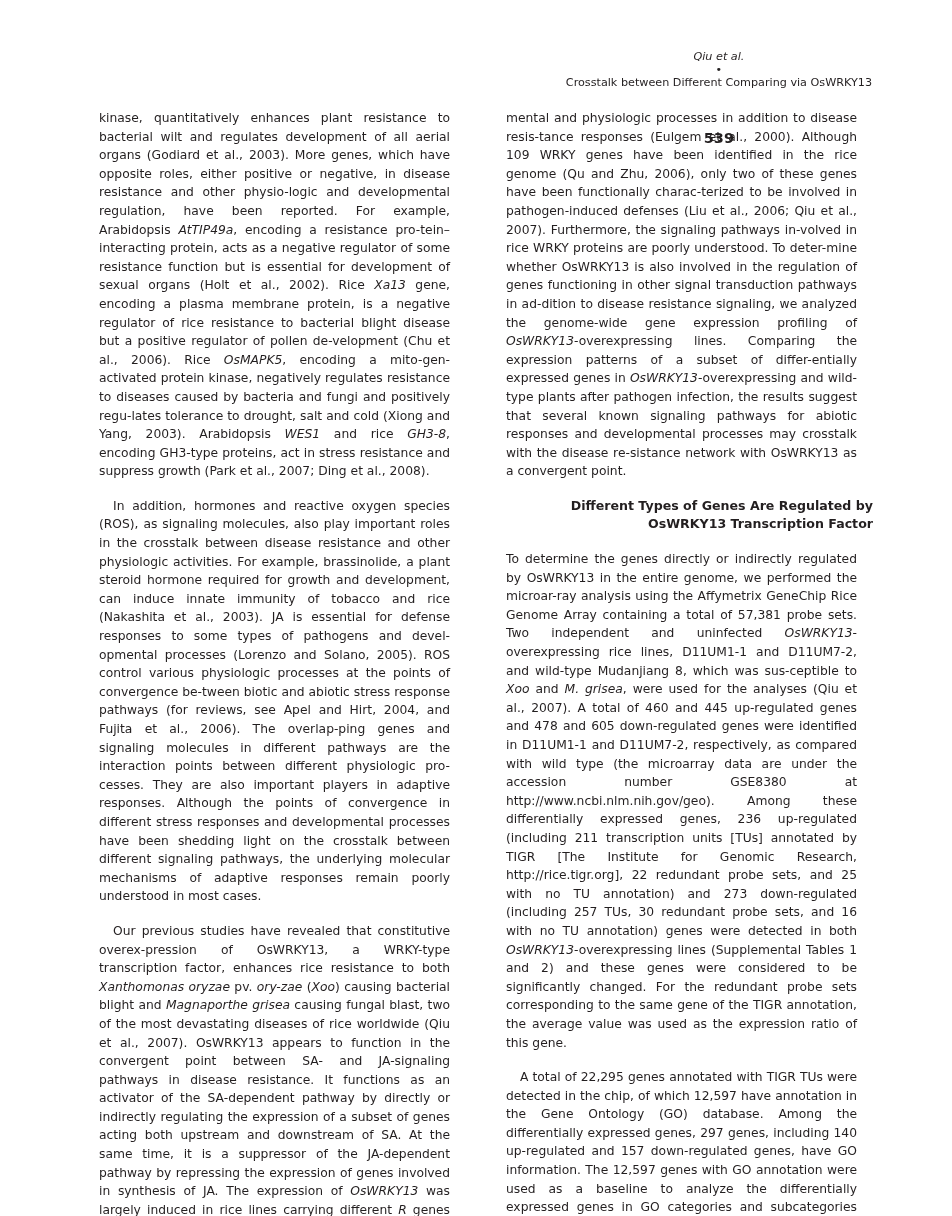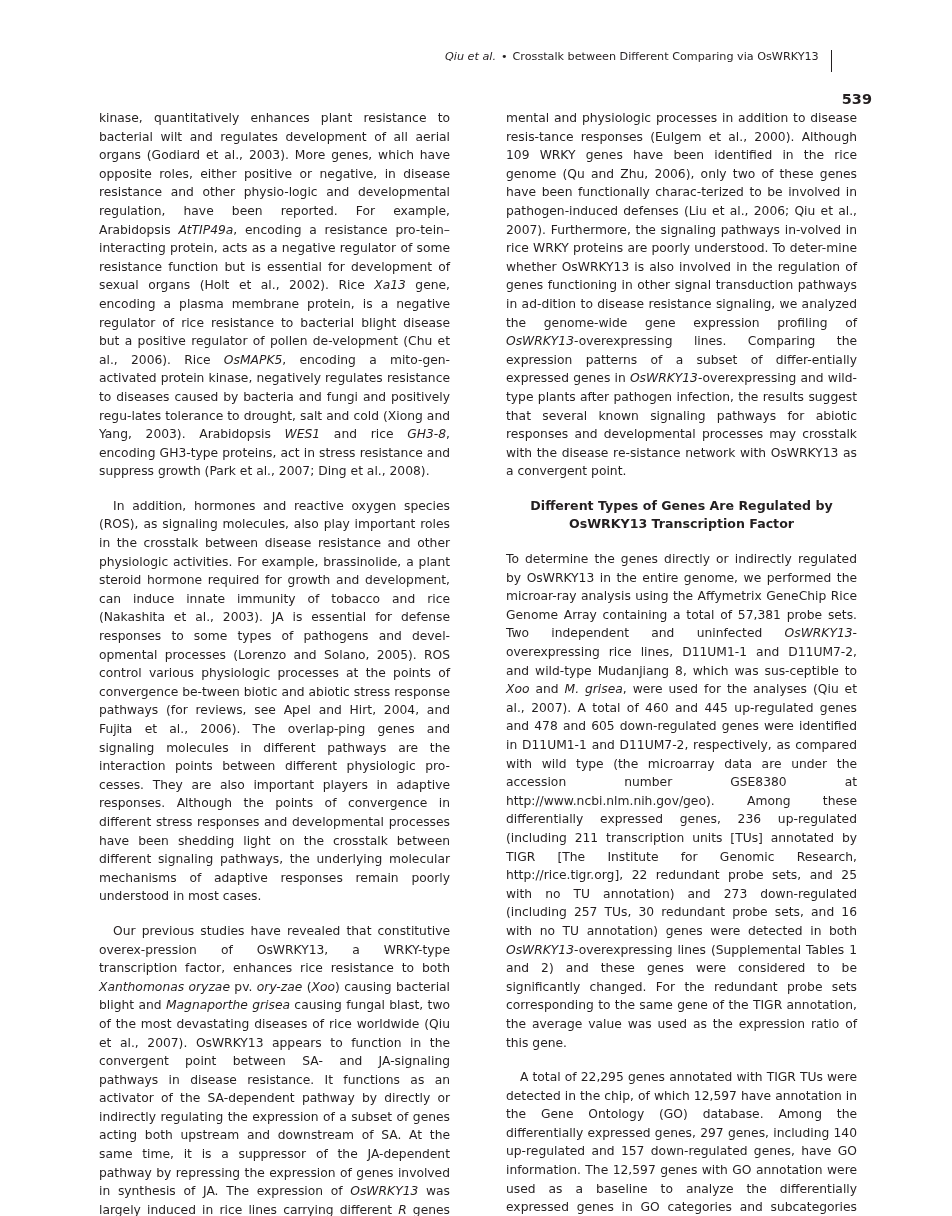--- a/index.html
+++ b/index.html
@@ -1,32 +1,32 @@
 <!DOCTYPE html>
 <html><head>
 <meta charset="utf-8">
 <style>
   html, body { margin:0; padding:0; background:#ffffff; }
   body { width:952px; height:1216px; position:relative; overflow:hidden;
          font-family:"DejaVu Sans","Liberation Sans",sans-serif; color:#231f20; }
-  .header { position:absolute; top:50px; right:80px; height:22px; display:flex; align-items:flex-start;
-            font-size:11.2px; color:#231f20; }
+  .header { position:absolute; top:50px; right:80px; height:22px; display:flex; align-items:center;
+            font-size:11.2px; color:#231f20;flex-direction:column; }
   .header .authors { font-style:italic; }
   .header .bullet { margin:0 5px; }
   .header .rule { width:1px; height:22px; background:#231f20; margin:0 10px 0 12px; }
   .header .page { font-weight:bold; font-size:14.5px;margin-top:41px; }
   .col { position:absolute; top:93px; width:383px; font-size:12.3px; line-height:18.6px;
          text-align:justify; hyphens:manual; }
   .col.left { left:83px; }
   .col.right { left:490px; }
   .col p { margin:16px; }
   .col p.indent { text-indent:14px; }
   .col i { font-style:italic; }
   h2.sec { font-size:18.5px; font-weight:bold; margin:37px 0 6px 0; letter-spacing:0.1px; line-height:24px; }
-  h3.sub { font-size:12.6px; font-weight:bold; margin:0 0 3px 0; line-height:18.6px; text-align:center; }
+  h3.sub { font-size:12.6px; font-weight:bold; margin:0 0 3px 0; line-height:18.6px; text-align:right; }
 </style>
 </head>
 <body>
 
 <div class="header">
   <span class="authors">Qiu et al.</span>
   <span class="bullet">•</span>
   <span>Crosstalk between Different Comparing via OsWRKY13</span>
   <span class="rule"></span>
   <span class="page">539</span>

